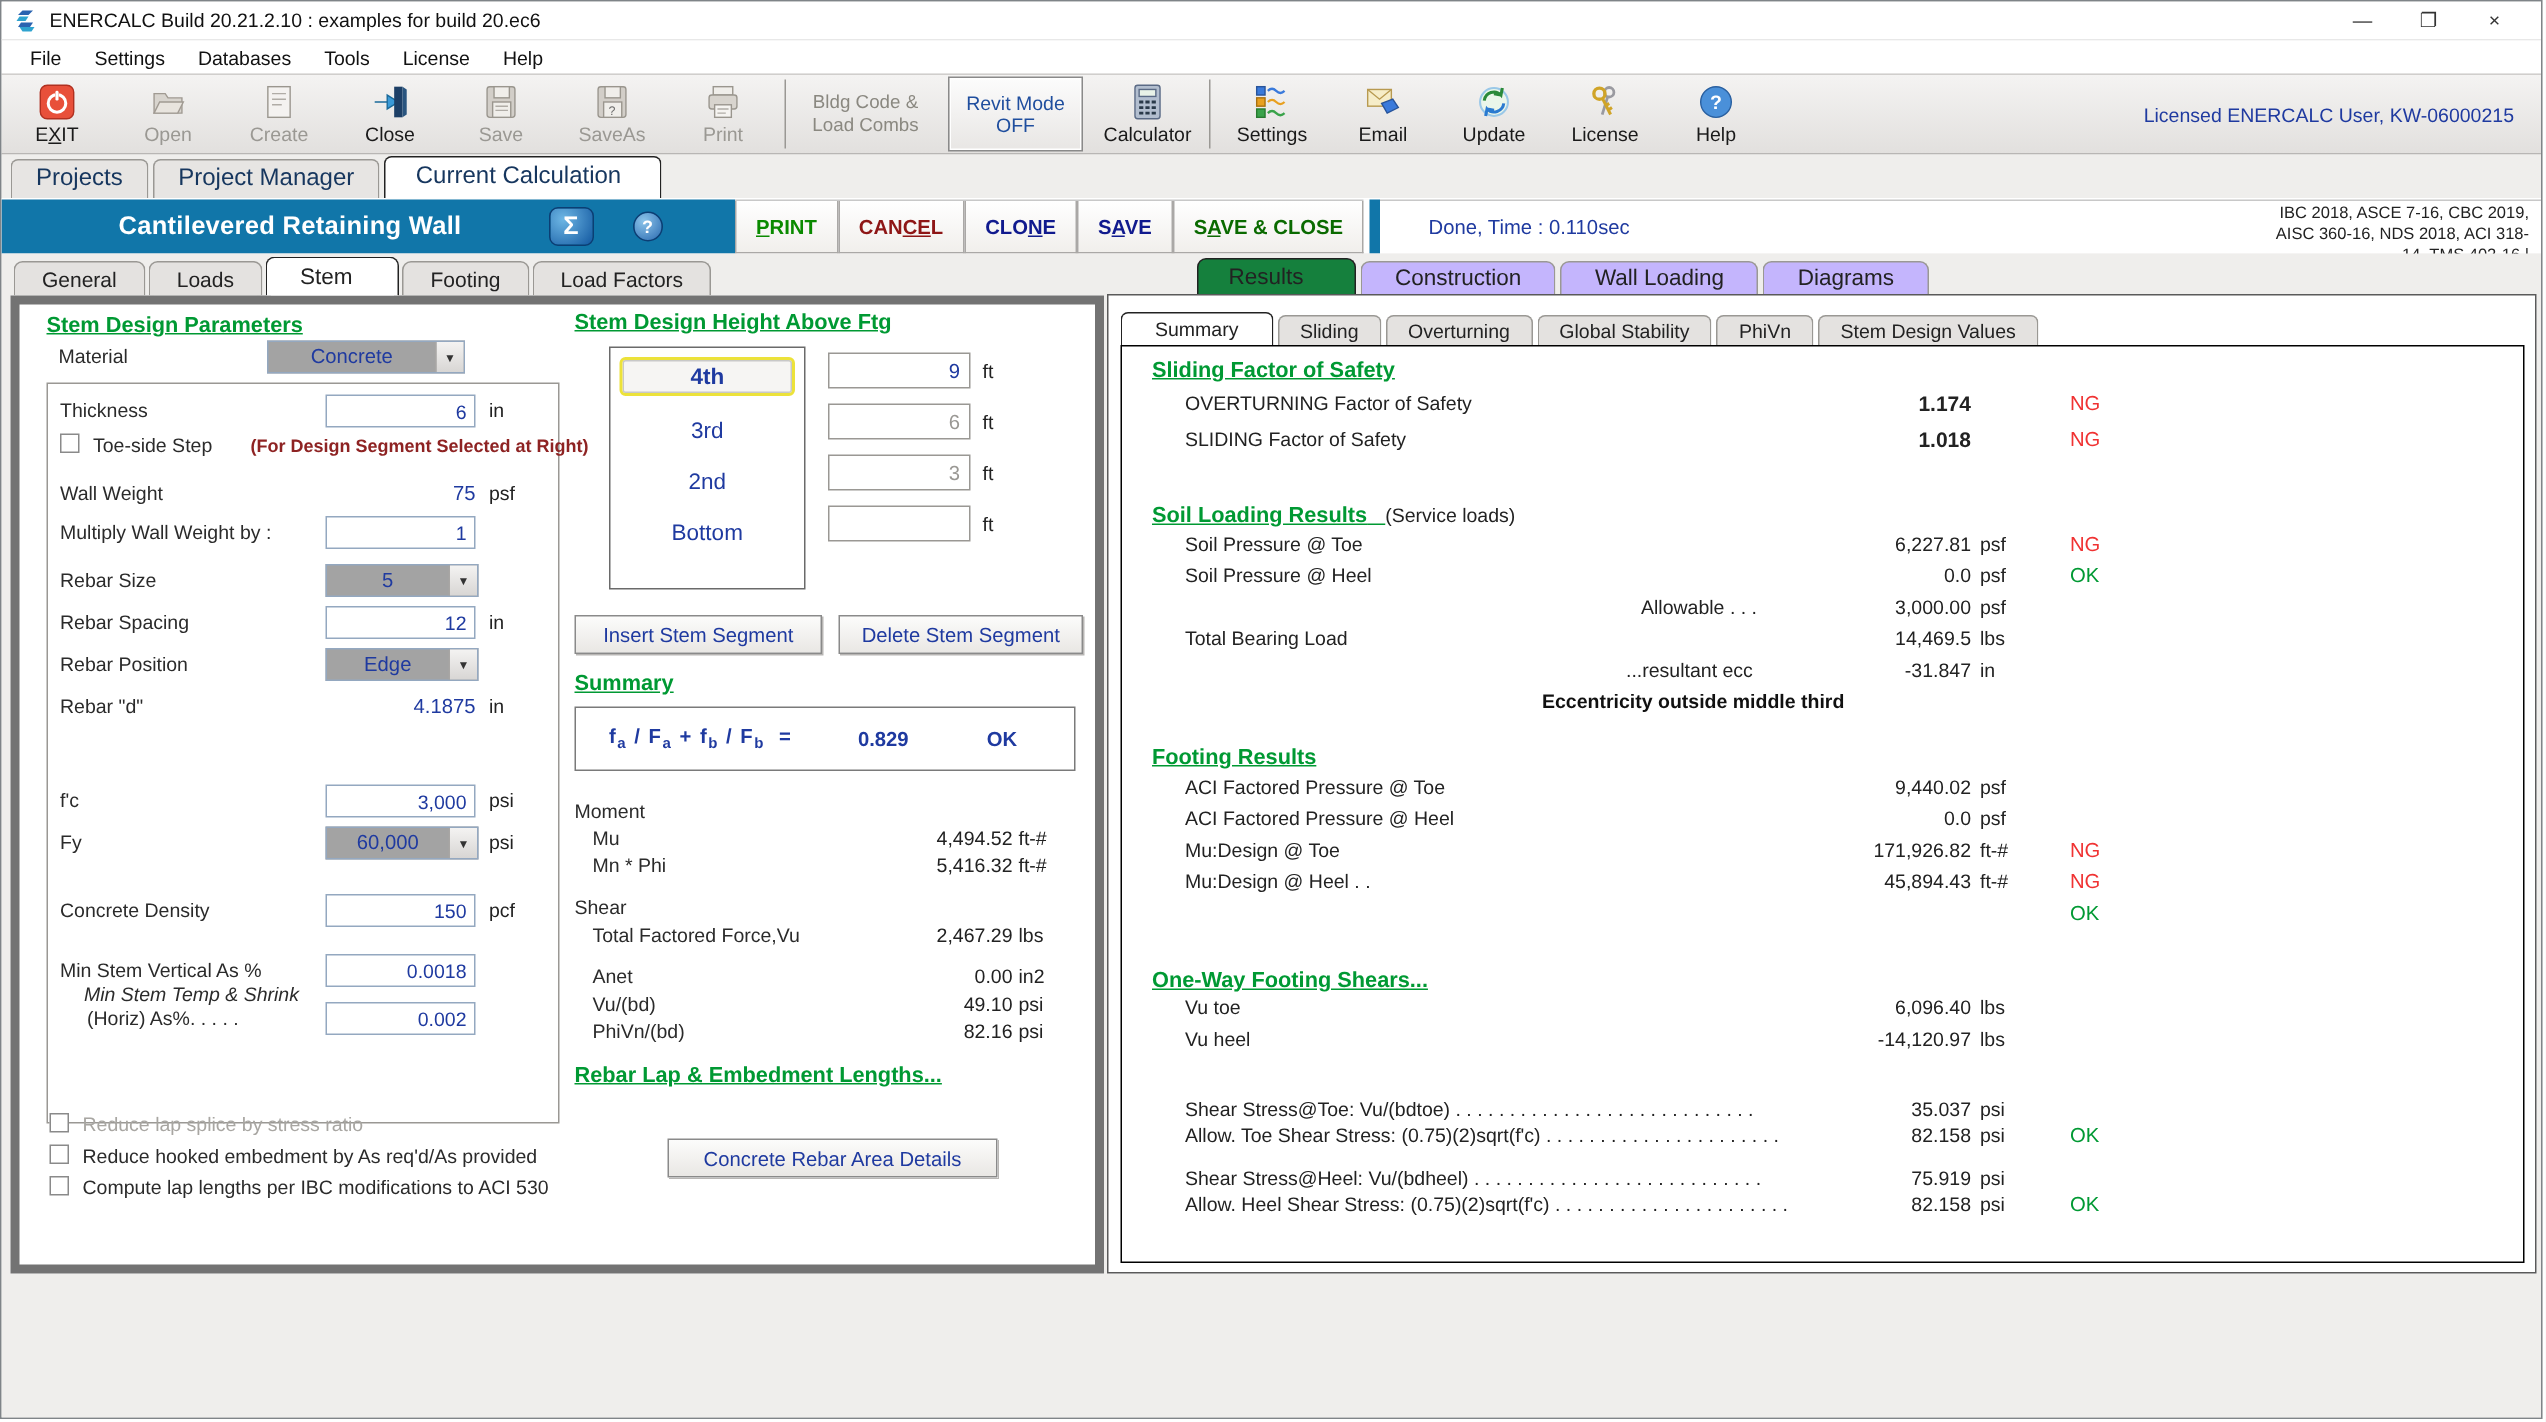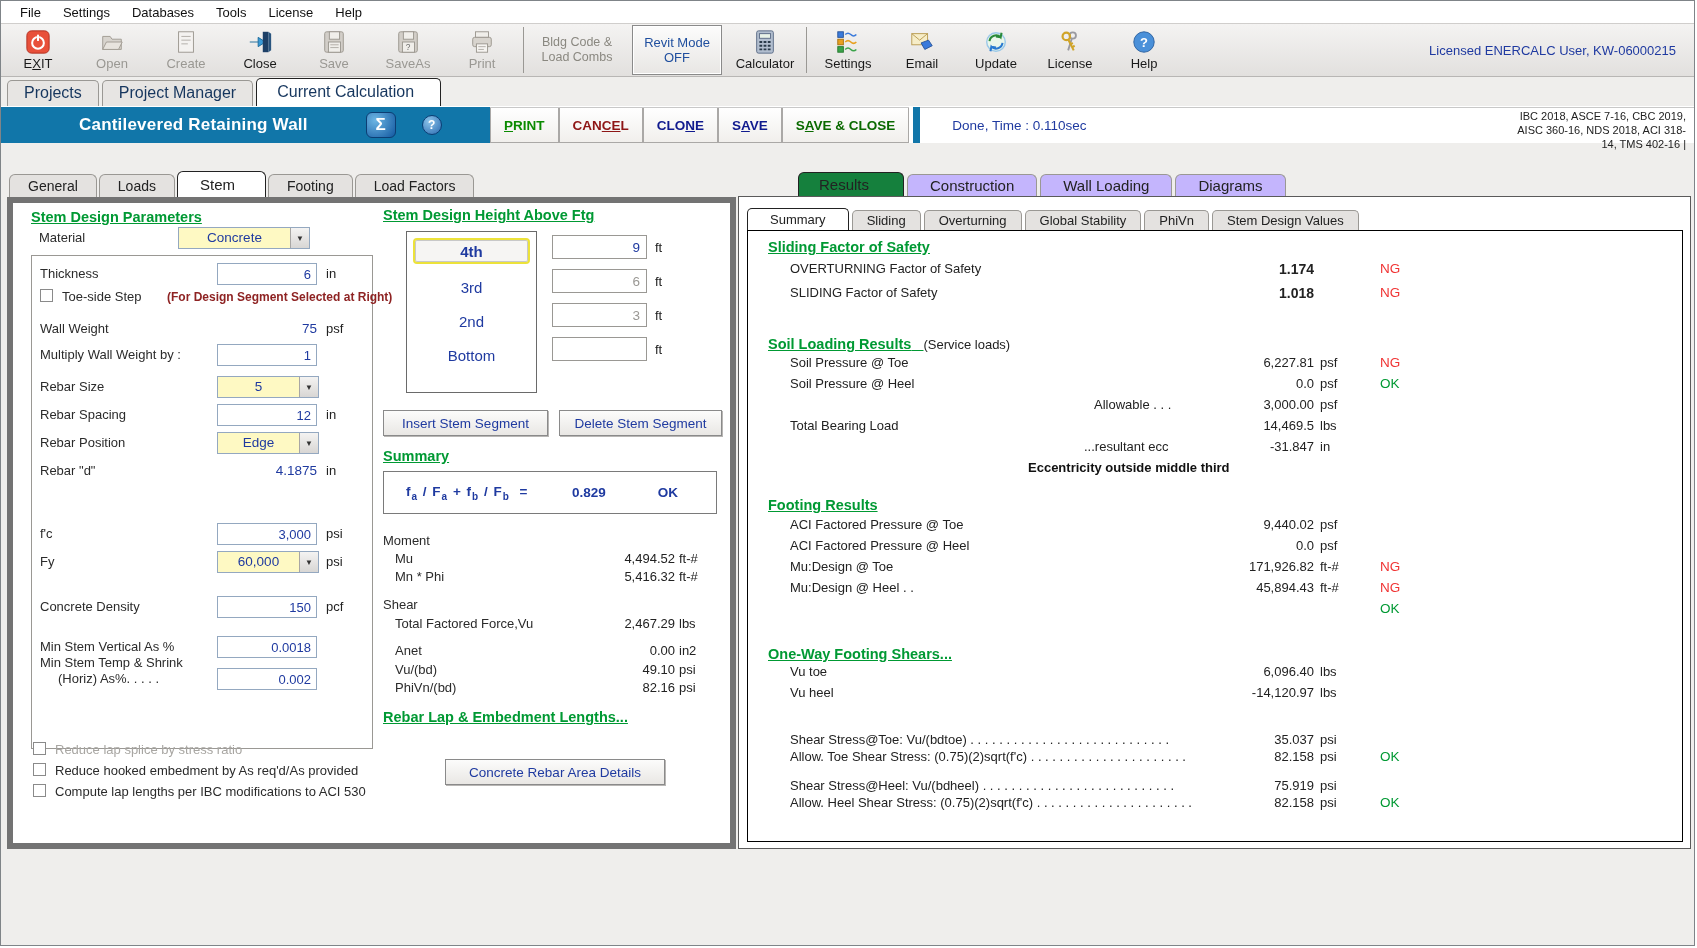--- a/index.html
+++ b/index.html
@@ -62,21 +62,21 @@
 
   .gheading { color:#009933; font-weight:bold; font-size:14.5px; text-decoration:underline; }
 
   .params { position:absolute; left:10px; top:0; width:352px; height:650px; }
   .p-head { position:absolute; left:8px; top:6px; }
   .prow { position:absolute; height:22px; font-size:13px; color:#2b2b2b; }
   .plabel { position:absolute; left:0; top:3px; white-space:nowrap; }
   .pinput { position:absolute; left:177px; top:0; width:100px; height:22px; border:1px solid #94a8c0; font-family:"Liberation Sans",sans-serif; font-size:13px; color:#1f3aa0; text-align:right; padding-right:5px; background:#fff; }
   .punit { position:absolute; left:286px; top:3px; color:#222; }
   .pvalue { position:absolute; left:177px; width:100px; top:3px; text-align:right; color:#1f3aa0; font-size:13.5px; }
-  .dd { position:absolute; left:147px; top:0; width:132px; height:22px; border:1px solid #94a8c0; background:#fef9c3; display:flex; }
+  .dd { position:absolute; left:147px; top:0; width:132px; height:22px; border:1px solid #94a8c0; background:#a3a3a3; display:flex; }
   .dd.n { left:177px; width:102px; }
   .ddtxt { flex:1; text-align:center; color:#1f3aa0; font-size:13.5px; line-height:20px; }
   .ddbtn { width:19px; background:linear-gradient(#f4f3f2,#d8d6d4); border-left:1px solid #a8a6a4; color:#333; font-size:8px; display:flex; align-items:center; justify-content:center; }
   .groupbox { position:absolute; left:8px; top:52px; width:342px; height:494px; border:1px solid #9a9894; }
   .cb { position:absolute; width:13px; height:13px; border:1px solid #8a8a8a; background:#fff; top:3px; }
   .cb-label { position:absolute; left:22px; top:3px; }
   .rednote { position:absolute; left:127px; top:4px; color:#8e2323; font-size:12px; font-weight:bold; white-space:nowrap; }
   .lchecks { position:absolute; left:10px; font-size:13px; color:#2b2b2b; height:20px; width:420px; }
   .lchecks.gray { color:#a8a6a2; }
   .lchecks .cb { top:1px; }
@@ -125,20 +125,34 @@
   .rstat { position:absolute; left:632px; width:60px; font-size:13.5px; }
   .ng { color:#f03333; }
   .okg { color:#009933; }
   .rnote { position:relative; width:722px; height:21px; font-size:13px; color:#111; font-weight:bold; padding-left:280px; }
 </style>
 </head>
 <body>
 
 <div class="win">
 
+  <div class="titlebar">
+    <svg width="16" height="16" viewBox="0 0 16 16">
+      <path d="M13 1 H6 L3 4 H10 Z" fill="#2a63b0"></path>
+      <path d="M10 5 H4 L2 8 H8 Z" fill="#2fa3cf"></path>
+      <path d="M13 9 H5 L3 12 H11 Z" fill="#2a63b0"></path>
+      <path d="M14 12 H4 L6 15 H12 Z" fill="#2fa3cf"></path>
+    </svg>
+    <span class="app-title">ENERCALC Build 20.21.2.10 :   examples for build 20.ec6</span>
+    <div class="win-controls">
+      <span>—</span>
+      <span>❐</span>
+      <span>×</span>
+    </div>
+  </div>
 
   <div class="menubar">
     <span class="mitem">File</span>
     <span class="mitem">Settings</span>
     <span class="mitem">Databases</span>
     <span class="mitem">Tools</span>
     <span class="mitem">License</span>
     <span class="mitem">Help</span>
   </div>
 
@@ -386,21 +400,21 @@
             </div>
             <div class="prow" style="left:8px; top:340px; width:326px;">
               <span class="plabel">Concrete Density</span>
               <input class="pinput" value="150" style="">
               <span class="punit">pcf</span>
             </div>
             <div class="prow" style="left:8px; top:380px; width:326px;">
               <span class="plabel">Min Stem Vertical As %</span>
               <input class="pinput" value="0.0018" style="">
             </div>
-            <div class="prow" style="left:8px; top:396px; width:326px;">
+            <div class="prow" style="left:24px; top:396px; width:326px;font-style:italic;">
               <span class="plabel">Min Stem Temp &amp; Shrink</span>
             </div>
             <div class="prow" style="left:8px; top:412px; width:326px;">
               <span class="plabel" style="left:18px;">(Horiz) As%. . . . .</span>
               <input class="pinput" value="0.002" style="">
             </div>
           </div>
 
           <div class="lchecks gray" style="top:538px;">
             <span class="cb" style="left:0;"></span>

